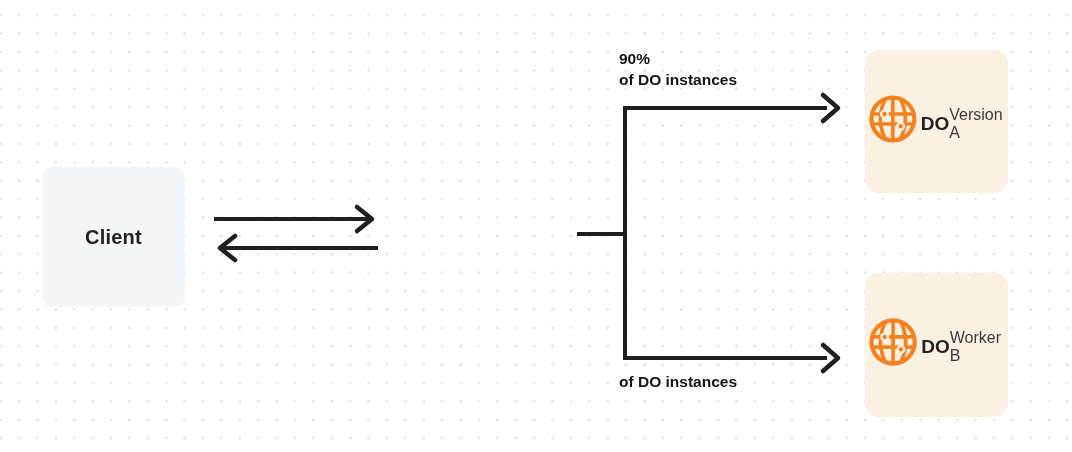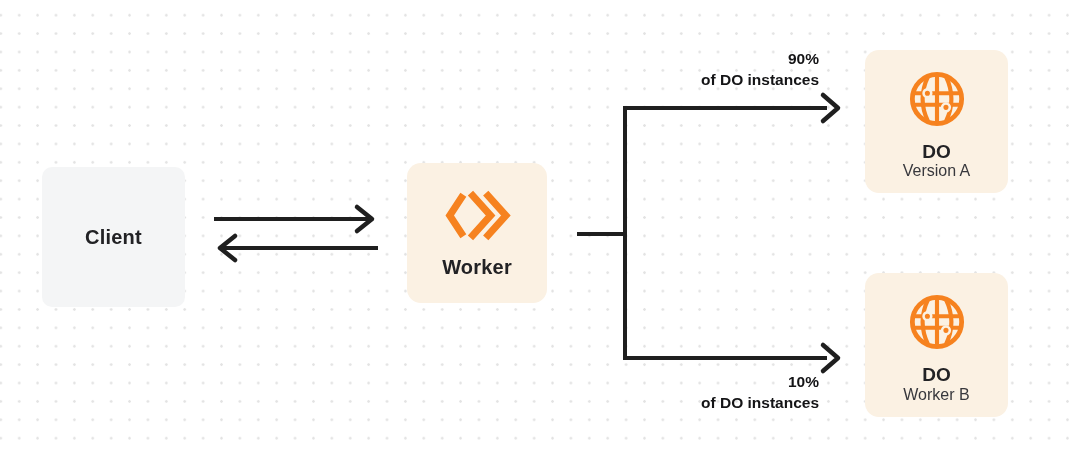--- a/index.html
+++ b/index.html
@@ -21,21 +21,21 @@
   .connectors {
     position: absolute;
     left: 0; top: 0;
     width: 1072px;
     height: 452px;
     pointer-events: none;
   }
   .node {
     position: absolute;
     display: flex;
-    flex-direction: column;
+    flex-direction: row;
     align-items: center;
     justify-content: center;
     box-sizing: border-box;
   }
   .node-client {
     left: 42px; top: 167px;
     width: 143px; height: 140px;
     background: #f4f5f6;
     border-radius: 10px;
   }
@@ -78,21 +78,21 @@
     line-height: 1.15;
   }
   .do-subtitle {
     font-size: 16px;
     font-weight: 400;
     color: #38383d;
   }
   .edge-label {
     position: absolute;
     width: 200px;
-    text-align: right;
+    text-align: left;
     font-size: 15.5px;
     font-weight: 700;
     color: #141416;
     line-height: 21px;
   }
   .edge-label-top { left: 619px; top: 48px; }
   .edge-label-bottom { left: 619px; top: 371px; }
   .edge-label span { display: block; }
 </style>
 </head>
@@ -114,30 +114,20 @@
       <path d="M827,108 H625 V358 H827" stroke-linejoin="miter"></path>
       <path d="M823,95 L838,108 L823,121" stroke-width="4.5" stroke-linecap="round" stroke-linejoin="round"></path>
       <path d="M823,345 L838,358 L823,371" stroke-width="4.5" stroke-linecap="round" stroke-linejoin="round"></path>
     </g>
   </svg>
 
   <div class="node node-client">
     <span class="node-title">Client</span>
   </div>
 
-  <div class="node node-worker">
-    <svg class="worker-icon" width="72" height="55" viewBox="0 0 132 100" xmlns="http://www.w3.org/2000/svg">
-      <g stroke="#F6821F" stroke-width="13" fill="none" stroke-linejoin="miter">
-        <polyline points="41,12 16,50 41,88"></polyline>
-        <polyline points="54,9 91,50 54,91"></polyline>
-        <polyline points="82,9 119,50 82,91"></polyline>
-      </g>
-    </svg>
-    <span class="node-title">Worker</span>
-  </div>
 
   <div class="node node-do-a">
     <svg class="globe-icon" width="64" height="64" viewBox="0 0 100 100" xmlns="http://www.w3.org/2000/svg">
       <g stroke="#F6821F" fill="none">
         <circle cx="50" cy="50" r="38.5" stroke-width="7.5"></circle>
         <line x1="14" y1="41" x2="86" y2="41" stroke-width="6.5"></line>
         <line x1="14" y1="59" x2="86" y2="59" stroke-width="6.5"></line>
         <line x1="50" y1="12" x2="50" y2="88" stroke-width="6.5"></line>
         <path d="M36,15 Q19,50 36,85" stroke-width="6.5"></path>
         <path d="M64,15 Q81,50 64,85" stroke-width="6.5"></path>
@@ -164,17 +154,16 @@
     </svg>
     <span class="do-title">DO</span>
     <span class="do-subtitle">Worker B</span>
   </div>
 
   <div class="edge-label edge-label-top">
     <span>90%</span>
     <span>of DO instances</span>
   </div>
   <div class="edge-label edge-label-bottom">
-    <span>10%</span>
     <span>of DO instances</span>
   </div>
 
 </div>
 
 </body></html>

